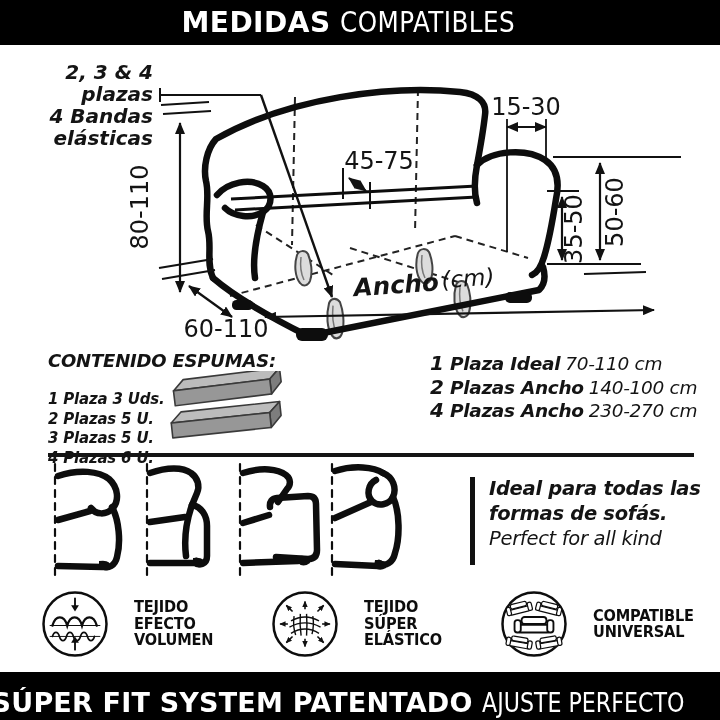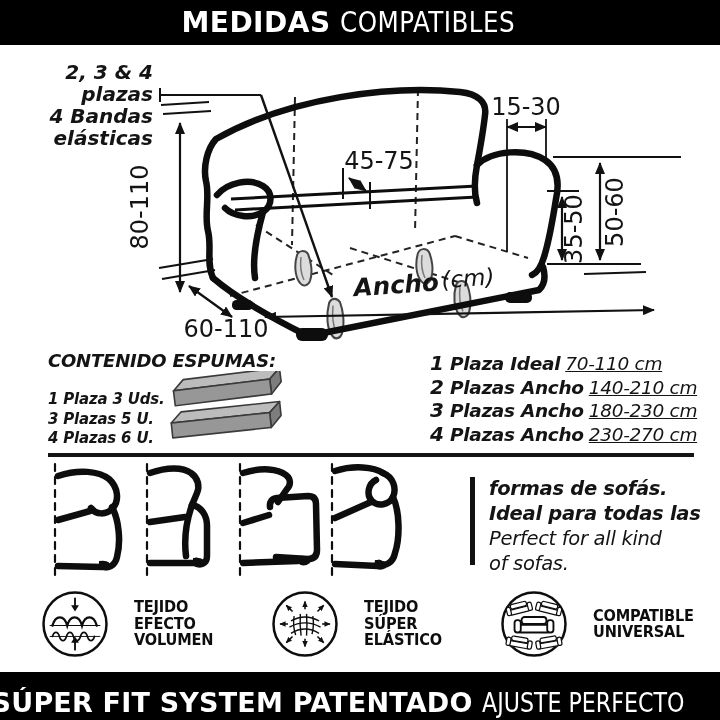--- a/index.html
+++ b/index.html
@@ -18,21 +18,21 @@
   #footer .light{font-weight:normal;display:inline-block;transform:scaleX(.82);transform-origin:left center;margin-left:9px;}
   #diagram-svg{position:absolute;top:45px;left:0;}
   #foams{position:absolute;left:48px;top:350px;width:330px;font-style:italic;font-weight:bold;}
   #foams .title{font-size:18px;margin-bottom:19px;letter-spacing:-.2px;}
   #foams .item{font-size:15px;line-height:19.5px;letter-spacing:-.2px;}
   #foam-svg{position:absolute;left:168px;top:371px;}
   #sizes{position:absolute;left:430px;top:352px;width:270px;font-style:italic;}
   #sizes .row{font-size:18.5px;line-height:23.5px;white-space:nowrap;}
   #sizes .num{font-weight:bold;font-size:20px;margin-right:6px;}
   #sizes .lbl{font-weight:bold;letter-spacing:-.3px;}
-  #sizes .rng{font-weight:normal;margin-left:5px;letter-spacing:-.3px;text-decoration:underline;}
+  #sizes .rng{font-weight:normal;margin-left:5px;letter-spacing:-.3px;}
   #divider{position:absolute;left:48px;top:453px;width:646px;height:4px;background:#151515;}
   #chairs-svg{position:absolute;left:30px;top:460px;}
   #note-bar{position:absolute;left:470px;top:477px;width:5px;height:88px;background:#111;}
   #note-text{position:absolute;left:489px;top:476px;font-style:italic;font-size:19.5px;line-height:25px;letter-spacing:-.3px;}
   #note-text .b{font-weight:bold;}
   #features{position:absolute;left:40px;top:584px;width:660px;height:80px;
     display:flex;align-items:center;justify-content:space-between;}
   .feature{display:flex;align-items:center;gap:24px;}
   .feature .flabel{font-weight:bold;font-size:15.5px;line-height:16.5px;letter-spacing:-.2px;
     transform:scaleX(.94);transform-origin:left center;white-space:nowrap;color:#0d0d0d;}
@@ -152,20 +152,21 @@
   </g>
   <g transform="rotate(-4 400 245)">
     <text x="354" y="248" font-size="24.5" font-weight="bold" font-style="italic">Ancho</text>
     <text x="442" y="246" font-size="23" font-style="italic">(cm)</text>
   </g>
 </svg>
 
 <div id="foams">
   <div class="title">CONTENIDO ESPUMAS:</div>
   <div class="item">1 Plaza 3 Uds.</div>
+  <div class="item">2 Plazas 5 U.</div>
   <div class="item">3 Plazas 5 U.</div>
   <div class="item">4 Plazas 6 U.</div>
 </div>
 <svg id="foam-svg" width="118" height="72" viewBox="0 0 118 72">
   <g transform="translate(4,8) rotate(-7)" stroke="#3a3a3a" stroke-width="1.6" stroke-linejoin="round">
     <polygon points="0,12 11,2 108,2 97,12" fill="#bcbcbc"></polygon>
     <polygon points="97,12 108,2 108,16 97,27" fill="#7d7d7d"></polygon>
     <rect x="0" y="12" width="97" height="15" fill="#979797"></rect>
   </g>
   <g transform="translate(2,40) rotate(-6)" stroke="#3a3a3a" stroke-width="1.6" stroke-linejoin="round">
@@ -173,24 +174,21 @@
     <polygon points="99,12 110,2 110,16 99,27" fill="#7d7d7d"></polygon>
     <rect x="0" y="12" width="99" height="15" fill="#979797"></rect>
   </g>
 </svg>
 
 <div id="sizes">
   <div class="row">
     <span class="num">1</span><span class="lbl">Plaza Ideal</span><span class="rng">70-110 cm</span>
   </div>
   <div class="row">
-    <span class="num">2</span><span class="lbl">Plazas Ancho</span><span class="rng">140-210 cm</span>
-  </div>
-  <div class="row">
-    <span class="num">3</span><span class="lbl">Plazas Ancho</span><span class="rng">180-230 cm</span>
+    <span class="num">2</span><span class="lbl">Plazas Ancho</span><span class="rng">140-100 cm</span>
   </div>
   <div class="row">
     <span class="num">4</span><span class="lbl">Plazas Ancho</span><span class="rng">230-270 cm</span>
   </div>
 </div>
 
 <div id="divider"></div>
 
 <svg id="chairs-svg" width="415" height="124" viewBox="0 0 415 124">
   <g class="ink" fill="none" stroke-linecap="round" stroke-linejoin="round">
@@ -234,24 +232,23 @@
         <path d="M 3,58 L 39,42"></path>
         <path d="M 3,104 L 46,106"></path>
       </g>
       <path d="M 43,100 Q 55,99 54,108 Q 47,112 42,107 Z" fill="#0d0d0d" stroke="none"></path>
     </g>
   </g>
 </svg>
 
 <div id="note-bar"></div>
 <div id="note-text">
+  <div class="b">Ideal para todas las</div>
   <div class="b">formas de sofás.</div>
-  <div class="b">Ideal para todas las</div>
   <div>Perfect for all kind</div>
-  <div>of sofas.</div>
 </div>
 
 <div id="features">
 
   <div class="feature">
     <svg width="70" height="70" viewBox="0 0 90 90">
       <circle cx="45" cy="45" r="40.5" fill="none" stroke="#0d0d0d" stroke-width="3.2"></circle>
       <g stroke="#0d0d0d" fill="none" stroke-linecap="round">
         <path d="M 45,12 L 45,23" stroke-width="2.4"></path>
         <polygon points="40,21 45,29 50,21" fill="#0d0d0d" stroke="none"></polygon>

